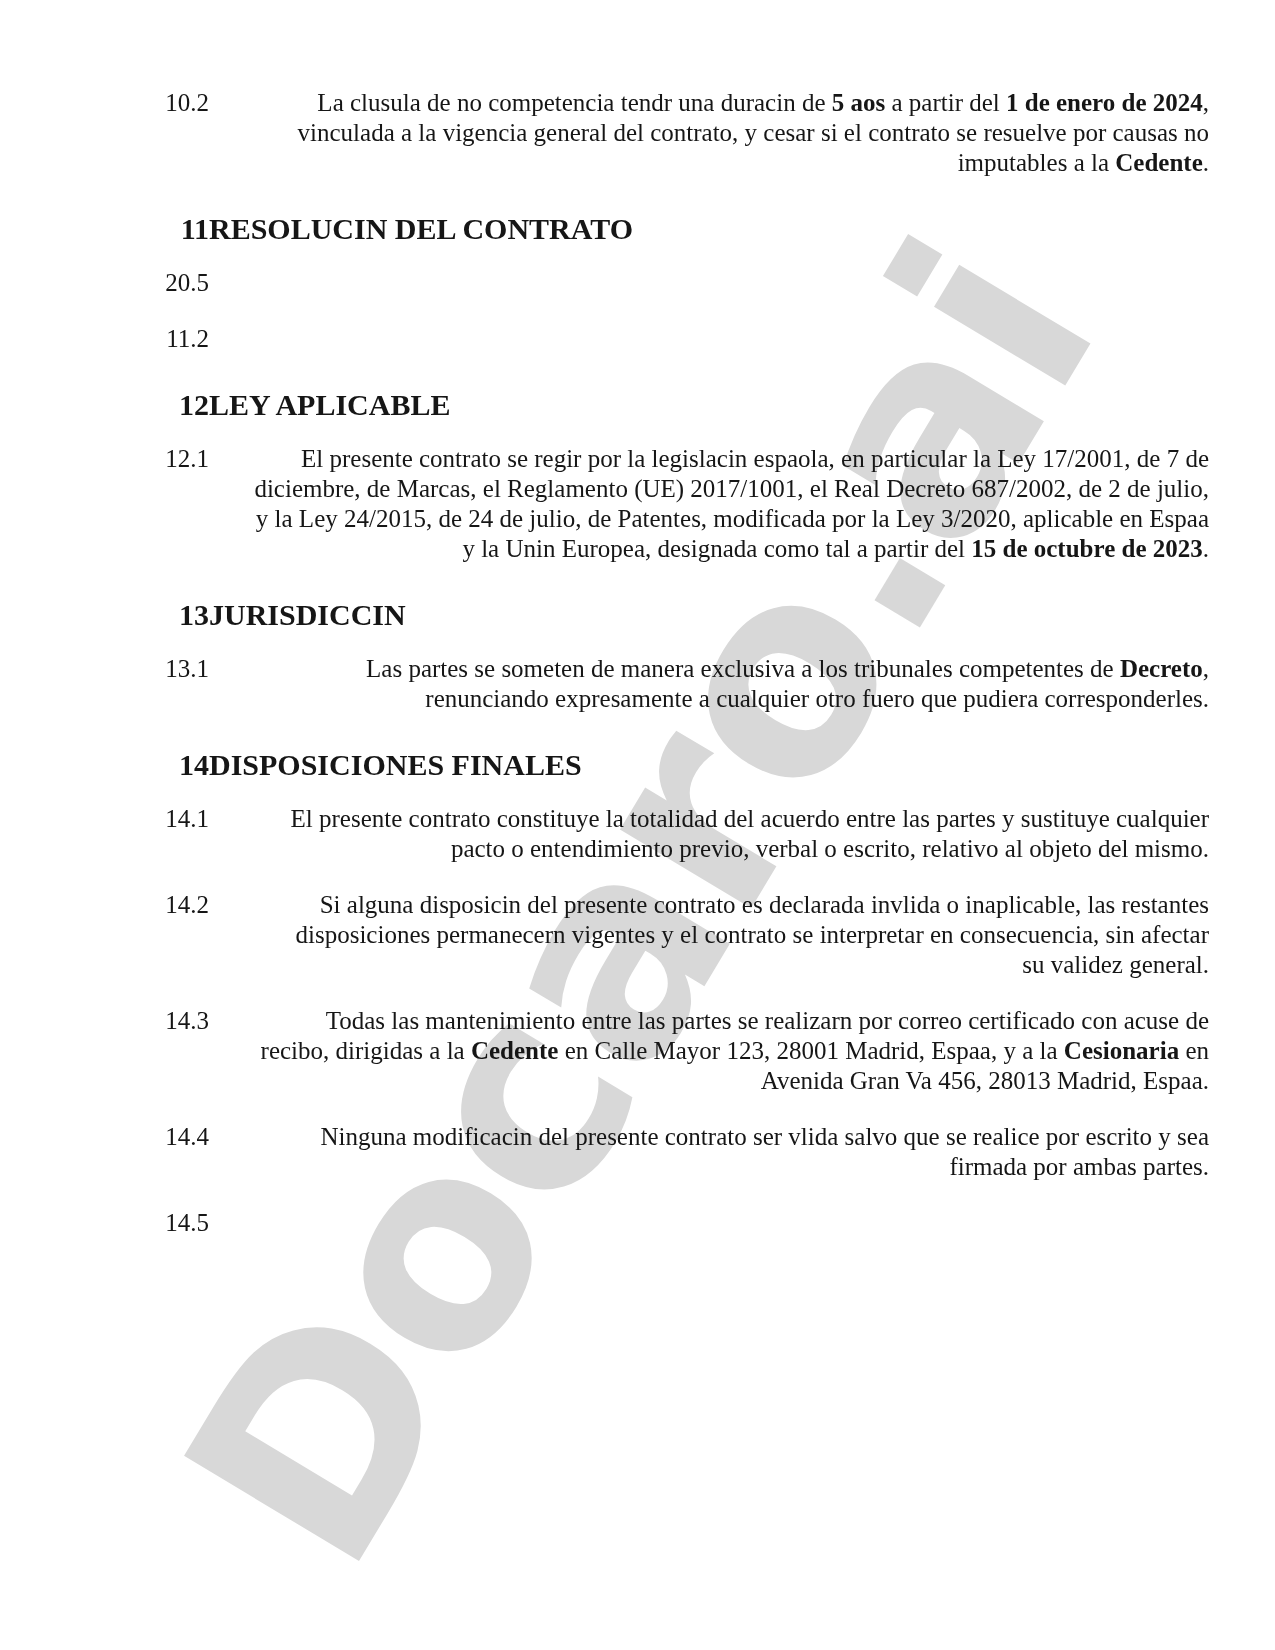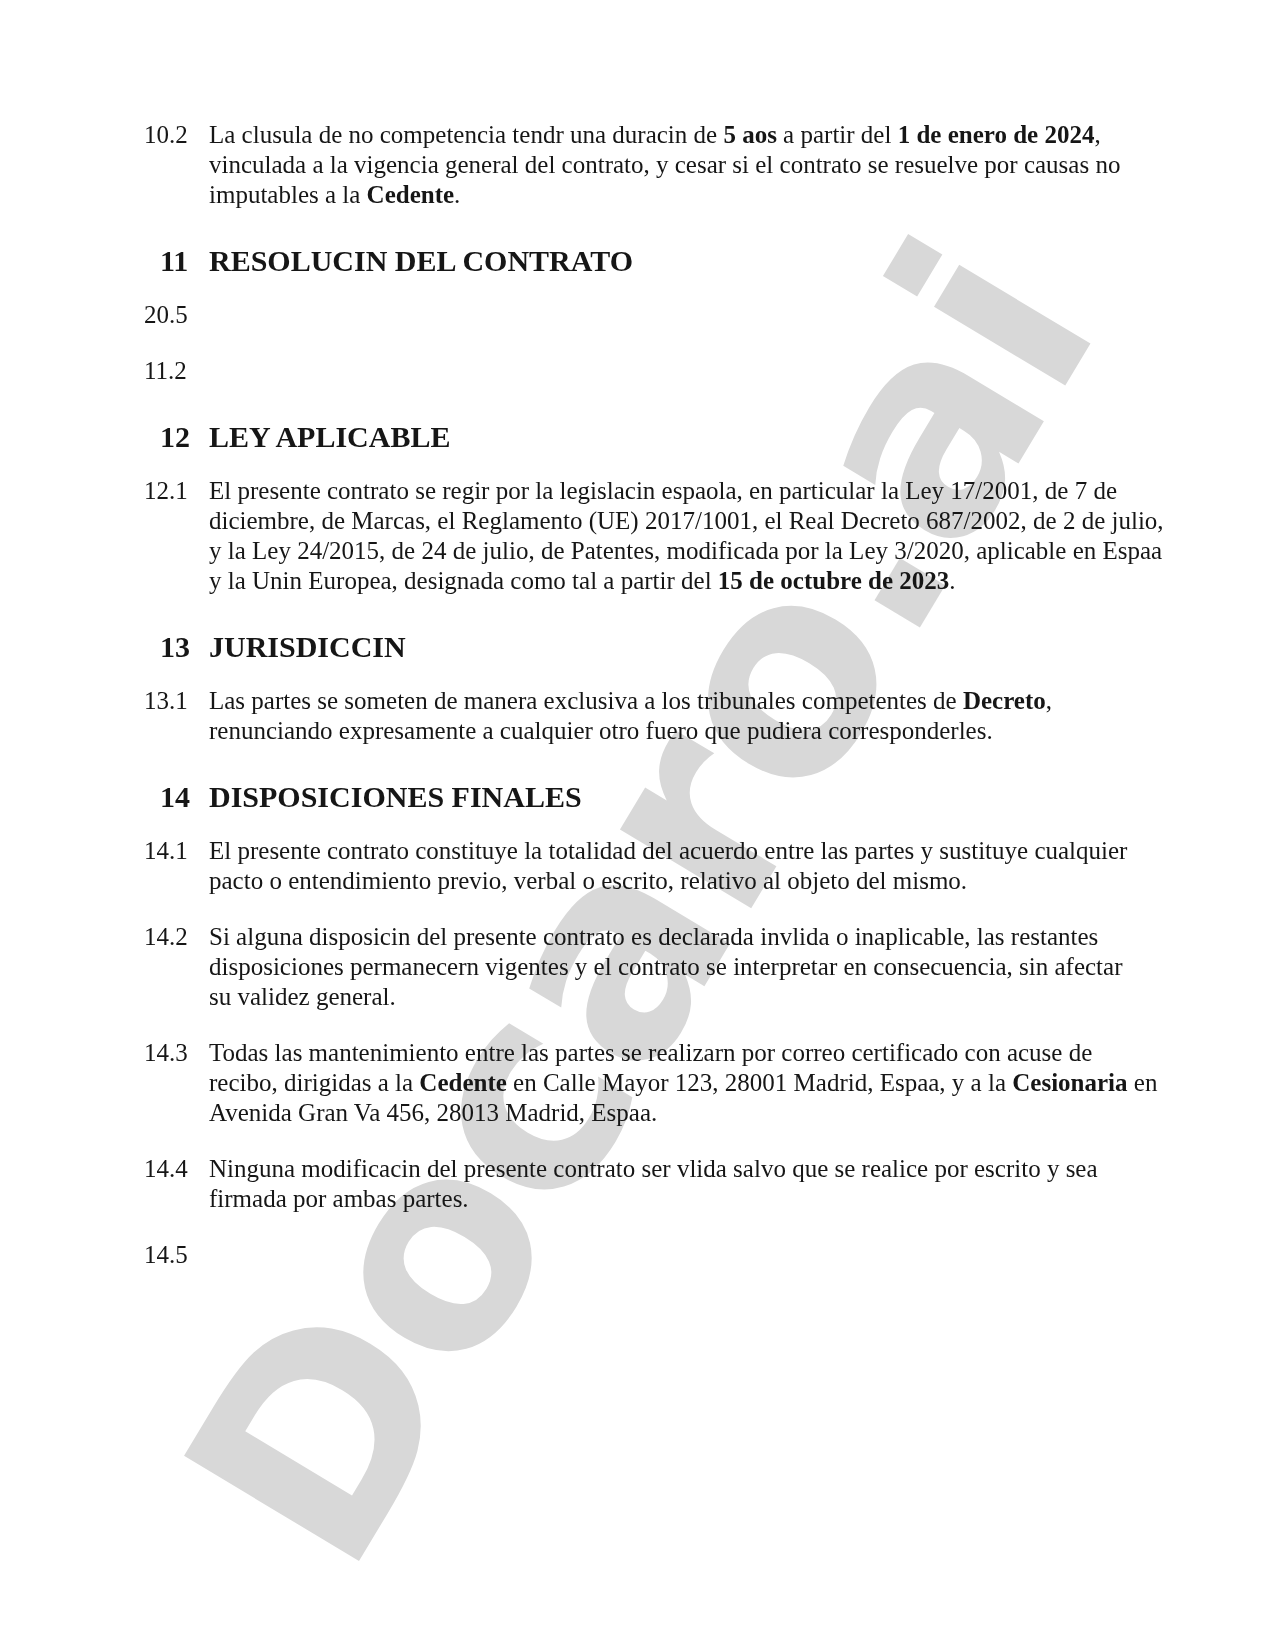--- a/index.html
+++ b/index.html
@@ -19,21 +19,22 @@
     font-weight:700;
     font-size:280px;
     letter-spacing:-4px;
     white-space:nowrap;
     z-index:0;
     user-select:none;
   }
   .content {
     position:absolute; inset:0;
     z-index:1;
-    padding-top:120px;
+    padding-top:88px;
+    text-align:right;
   }
   .block { display:flex; align-items:flex-start; }
   .clause { font-size:25px; line-height:30px; }
   .clause .num { margin-left:144px; width:65px; flex:none; }
   .clause .txt { width:1000px; white-space:pre-line; }
   .clause + .clause { margin-top:26px; }
   .heading {
     font-size:30px; line-height:30px; font-weight:700;
     margin-top:36px; margin-bottom:24px;
   }

